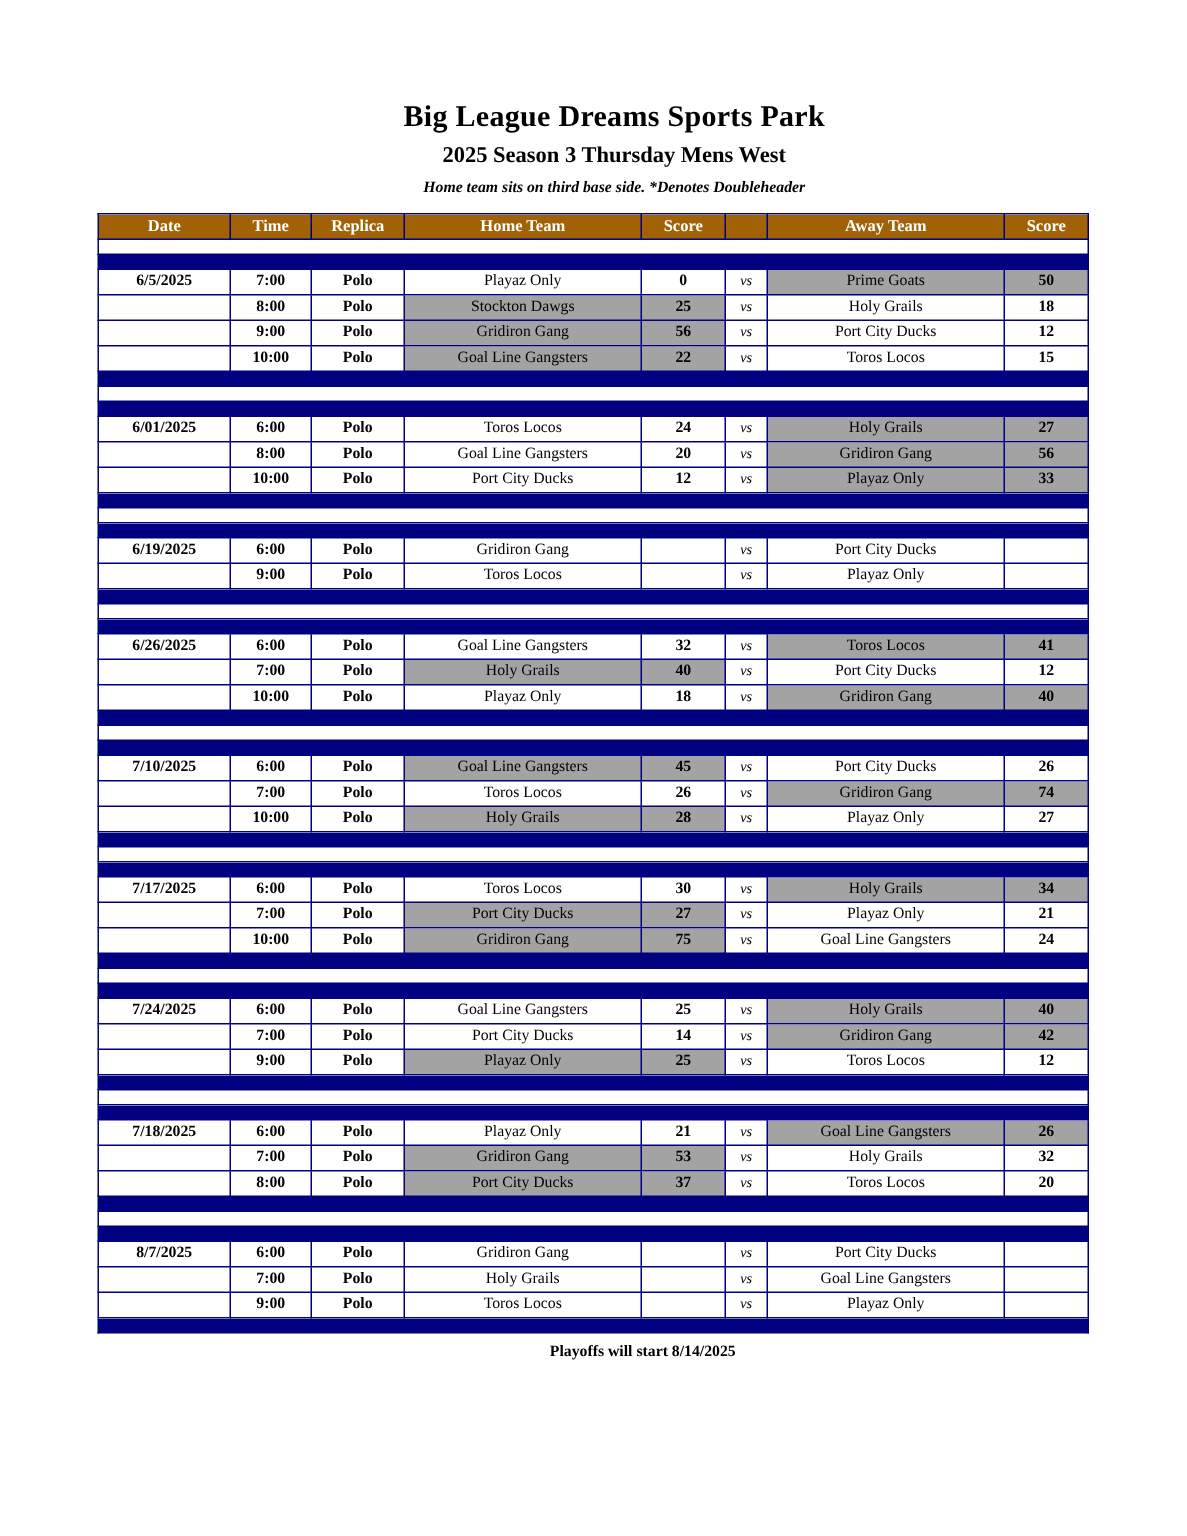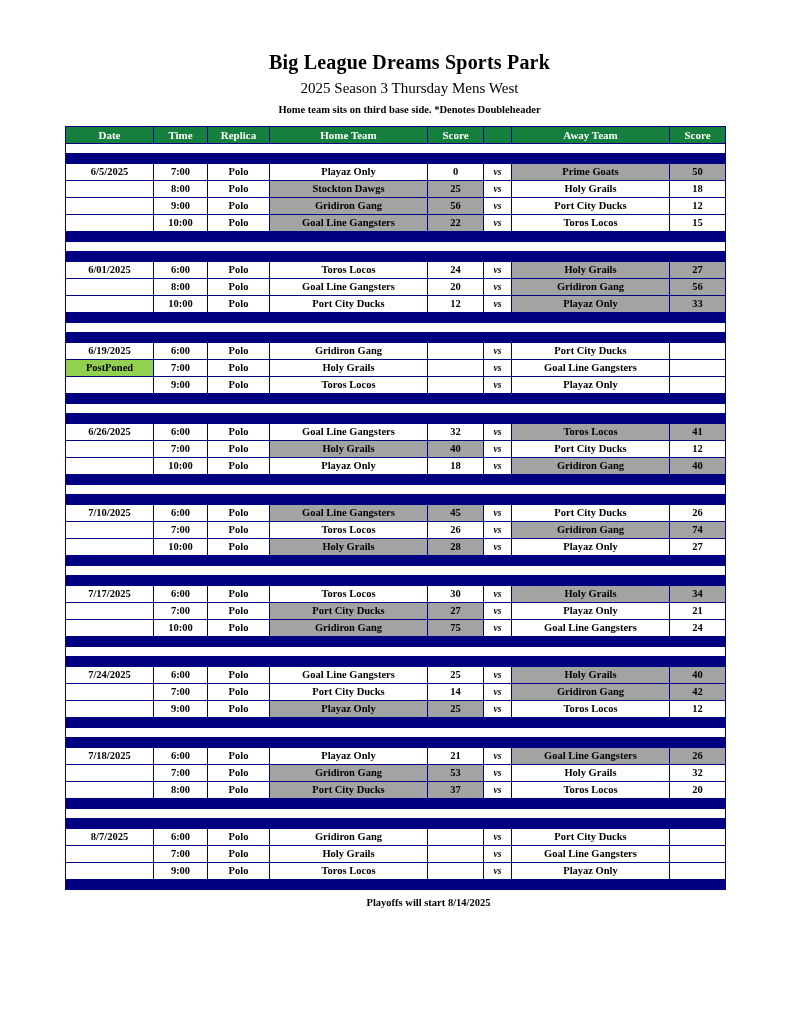--- a/index.html
+++ b/index.html
@@ -16,37 +16,38 @@
   }
   .page {
     width: 791px;
     height: 1024px;
     position: relative;
     box-sizing: border-box;
     padding: 0;
   }
   .title-block {
     text-align: center;
-    margin-top: 50px;
+    margin-top: 66px;
     padding-left: 28px;
   }
   .doc-title {
     font-size: 20px;
     font-weight: bold;
     letter-spacing: 0.2px;
     line-height: 1.25;
   }
   .doc-subtitle {
     font-size: 15px;
-    font-weight: normal;
+    font-weight: bold;
     margin-top: 4px;
     line-height: 1.25;
   }
   .doc-note {
     font-size: 10.5px;
+    font-style: italic;
     font-weight: bold;
     margin-top: 6px;
     line-height: 1.2;
   }
   table.sched {
     border-collapse: collapse;
     table-layout: fixed;
     margin: 10px auto 0 auto;
     width: 660px;
     font-size: 10.5px;
@@ -65,21 +66,21 @@
   col.c-date { width: 88px; }
   col.c-time { width: 54px; }
   col.c-rep  { width: 62px; }
   col.c-home { width: 158px; }
   col.c-hs   { width: 56px; }
   col.c-vs   { width: 28px; }
   col.c-away { width: 158px; }
   col.c-as   { width: 56px; }
 
   thead th {
-    background: #15803d;
+    background: #a16207;
     color: #ffffff;
     font-weight: bold;
     font-size: 11px;
     height: 17px;
     line-height: 17px;
     border: 1px solid #000080;
   }
   tr.spacer td {
     height: 9px;
     line-height: 9px;
@@ -98,24 +99,24 @@
   td.hl {
     background: #a3a3a3;
     font-weight: bold;
   }
   td.green {
     background: #92d050;
     font-weight: bold;
   }
   td.vs {
     font-style: italic;
-    font-weight: bold;
+    font-weight: normal;
     font-size: 9.5px;
   }
-  td.team { font-weight: bold; }
+  td.team { font-weight: normal; }
   td.date { font-weight: bold; }
   td.time { font-weight: bold; }
   td.rep  { font-weight: bold; }
   td.score { font-weight: bold; }
   .footer-note {
     font-size: 10.5px;
     font-weight: bold;
     margin: 7px 0 0 66px;
     text-align: center;
   }
@@ -253,30 +254,20 @@
           <td class="date">6/19/2025</td>
           <td class="time">6:00</td>
           <td class="rep">Polo</td>
           <td class="team">Gridiron Gang</td>
           <td class="score"></td>
           <td class="vs">vs</td>
           <td class="team">Port City Ducks</td>
           <td class="score"></td>
         </tr>
         <tr>
-          <td class="green">PostPoned</td>
-          <td class="time">7:00</td>
-          <td class="rep">Polo</td>
-          <td class="team">Holy Grails</td>
-          <td class="score"></td>
-          <td class="vs">vs</td>
-          <td class="team">Goal Line Gangsters</td>
-          <td class="score"></td>
-        </tr>
-        <tr>
           <td class="date"></td>
           <td class="time">9:00</td>
           <td class="rep">Polo</td>
           <td class="team">Toros Locos</td>
           <td class="score"></td>
           <td class="vs">vs</td>
           <td class="team">Playaz Only</td>
           <td class="score"></td>
         </tr>
         <tr class="band">

